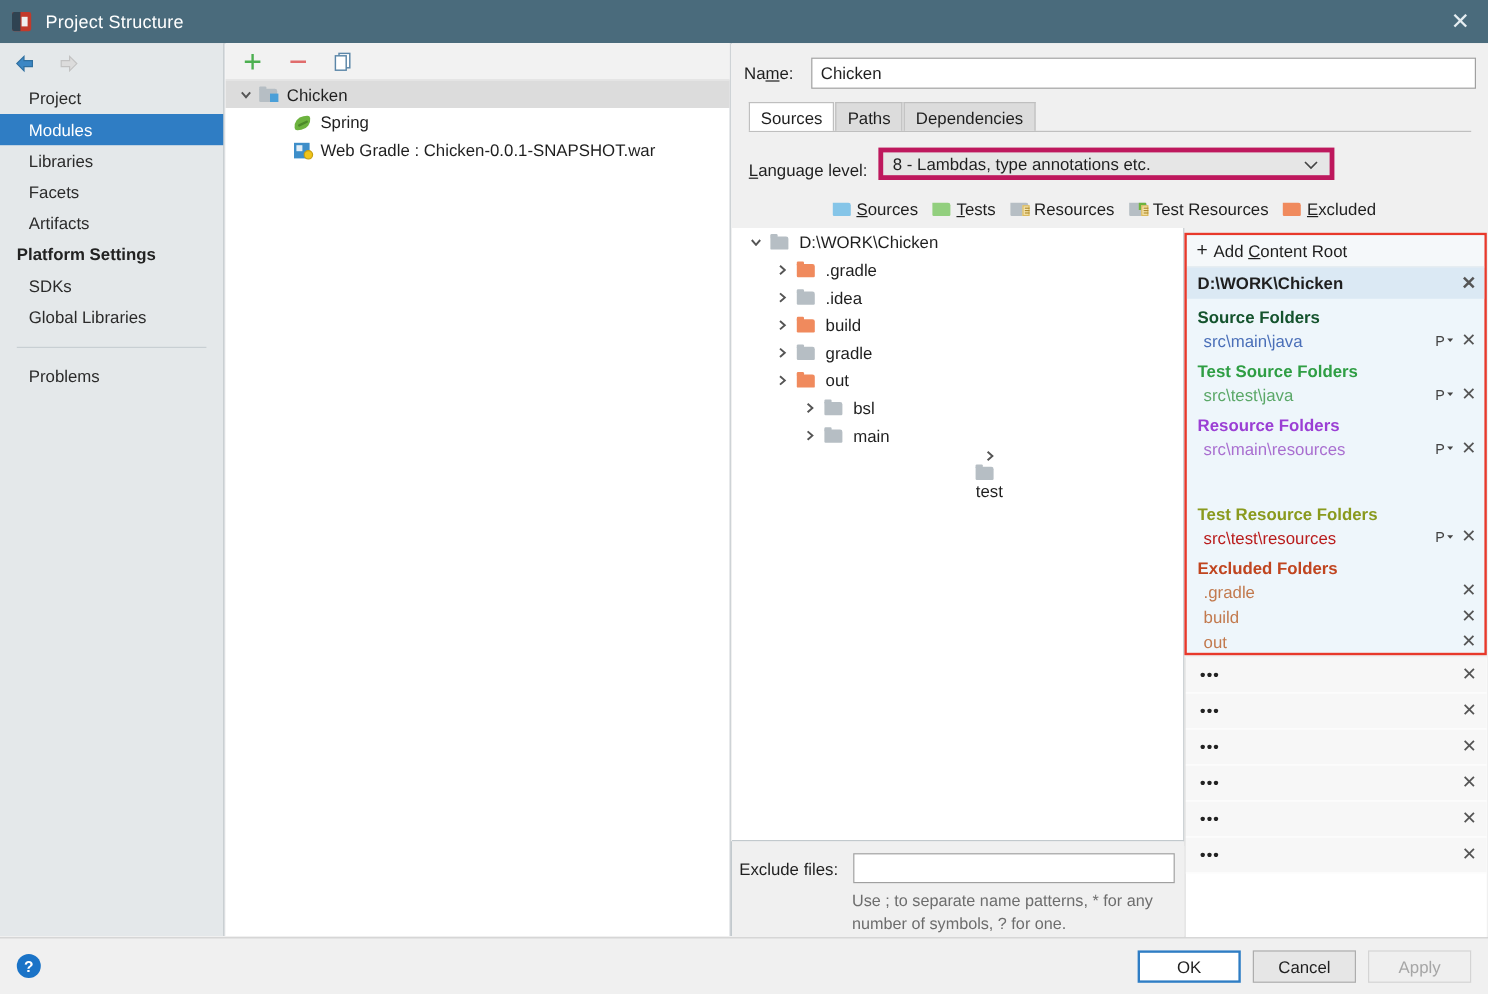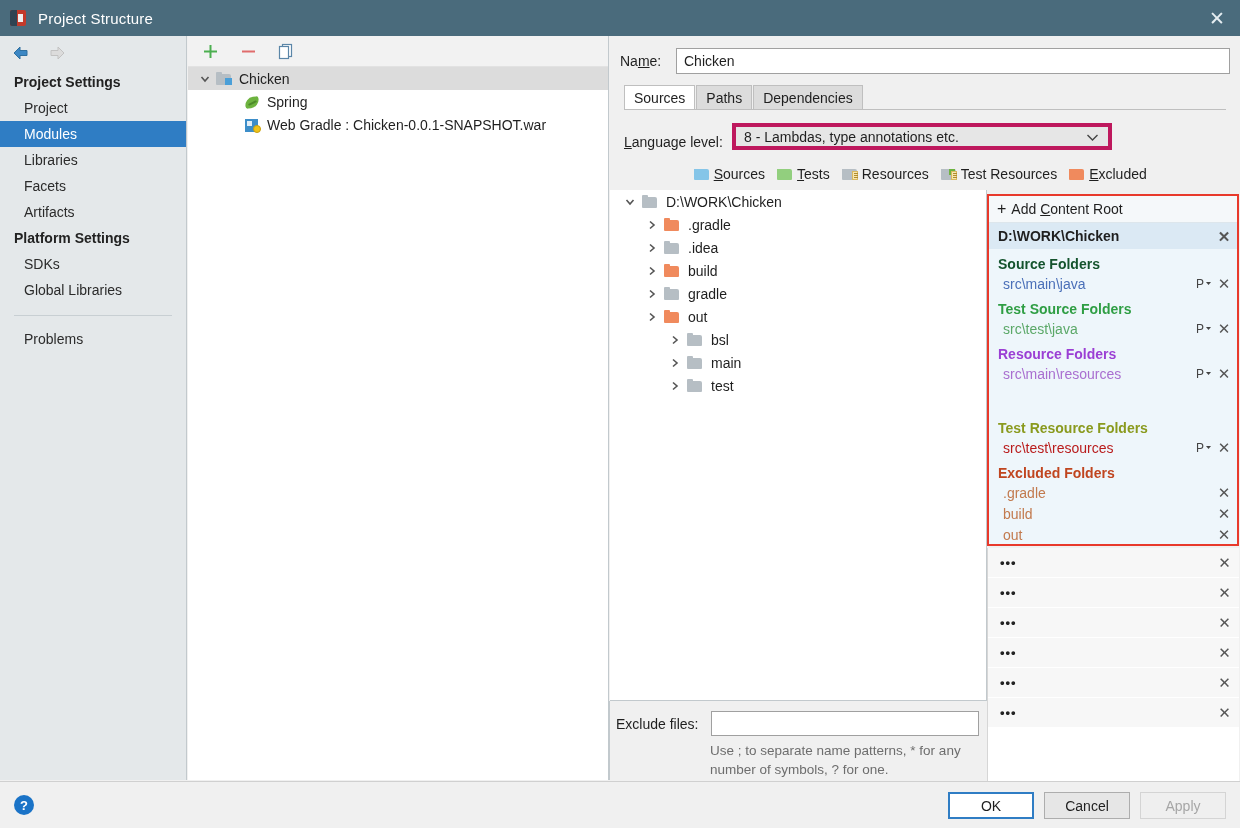--- a/index.html
+++ b/index.html
@@ -235,21 +235,20 @@
             <path d="M9 2 L3 8 L9 14 L9 10.5 L16 10.5 L16 5.5 L9 5.5 Z" fill="#3c87c4" stroke="#2f6f9f" stroke-width="1"></path>
           </svg>
       </div>
       <div class="nav-arrow">
         <svg width="20" height="16" viewBox="0 0 20 16">
             <path d="M11 2 L17 8 L11 14 L11 10.5 L4 10.5 L4 5.5 L11 5.5 Z" fill="#dcdcdc" stroke="#c2c2c2" stroke-width="1"></path>
           </svg>
       </div>
     </div>
 
-    <div class="side-group">Project Settings</div>
     <div class="side-item">Project</div>
     <div class="side-item selected">Modules</div>
     <div class="side-item">Libraries</div>
     <div class="side-item">Facets</div>
     <div class="side-item">Artifacts</div>
 
     <div class="side-group">Platform Settings</div>
     <div class="side-item">SDKs</div>
     <div class="side-item">Global Libraries</div>
 
@@ -470,21 +469,21 @@
             <path d="M4 2.5 L8 6 L4 9.5" fill="none" stroke="#555" stroke-width="1.6"></path>
           </svg>
       </span>
       <span class="fico f-gray">
           <i class="tabt"></i>
           <i class="bd"></i>
         </span>
       <span>main</span>
     </div>
 
-    <div class="trow" style="padding-left:53px;">
+    <div class="trow" style="padding-left:53px;flex-direction:column;">
       <span class="chev">
         <svg width="12" height="12" viewBox="0 0 12 12">
             <path d="M4 2.5 L8 6 L4 9.5" fill="none" stroke="#555" stroke-width="1.6"></path>
           </svg>
       </span>
       <span class="fico f-gray">
           <i class="tabt"></i>
           <i class="bd"></i>
         </span>
       <span>test</span>

